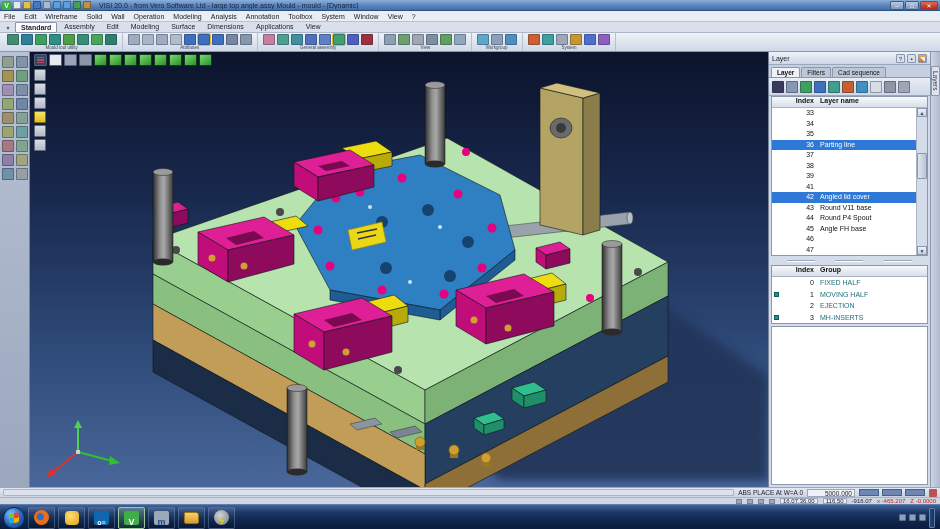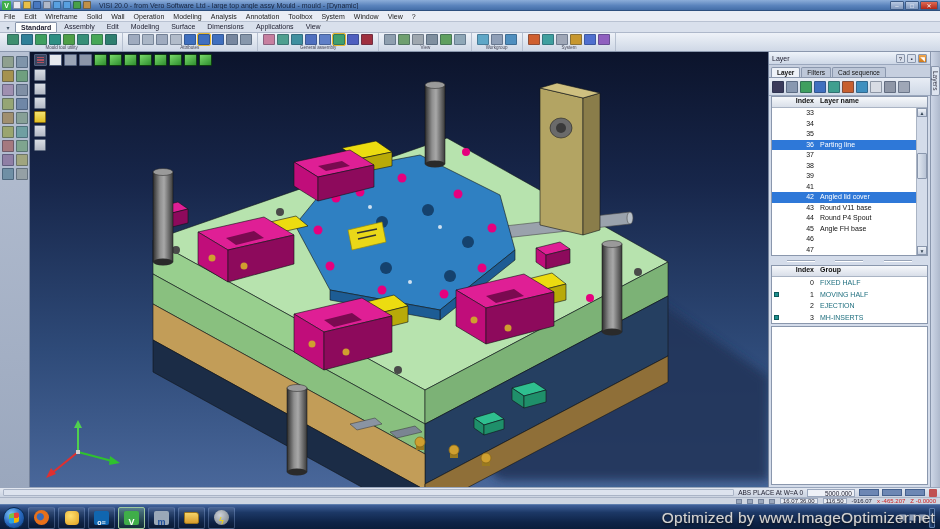--- a/index.html
+++ b/index.html
@@ -703,16 +703,15 @@
         <span class="tk">
           <span class="ic-daemon"><span class="glyph">ϟ</span></span>
         </span>
       </span>
     <span class="tray">
       <span class="tri"></span>
       <span class="tri"></span>
       <span class="tri"></span>
       <span class="showdesk"></span>
     </span>
-    <span class="watermark">Optimized by www.ImageOptimizer.net</span>
   </div>
 
 </div>
 
 </body></html>

